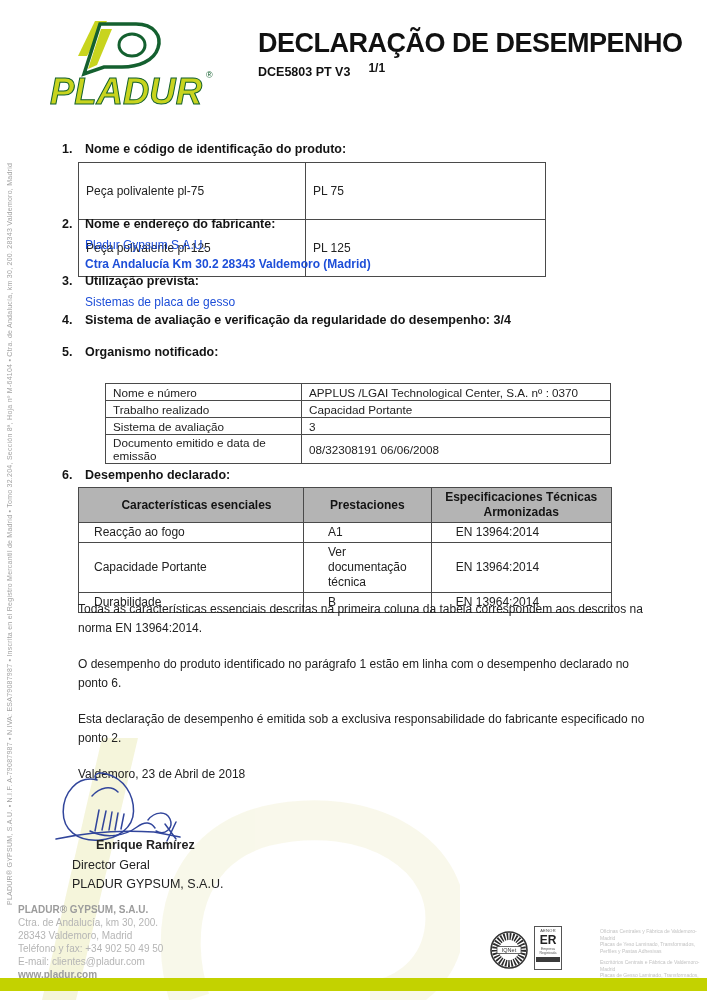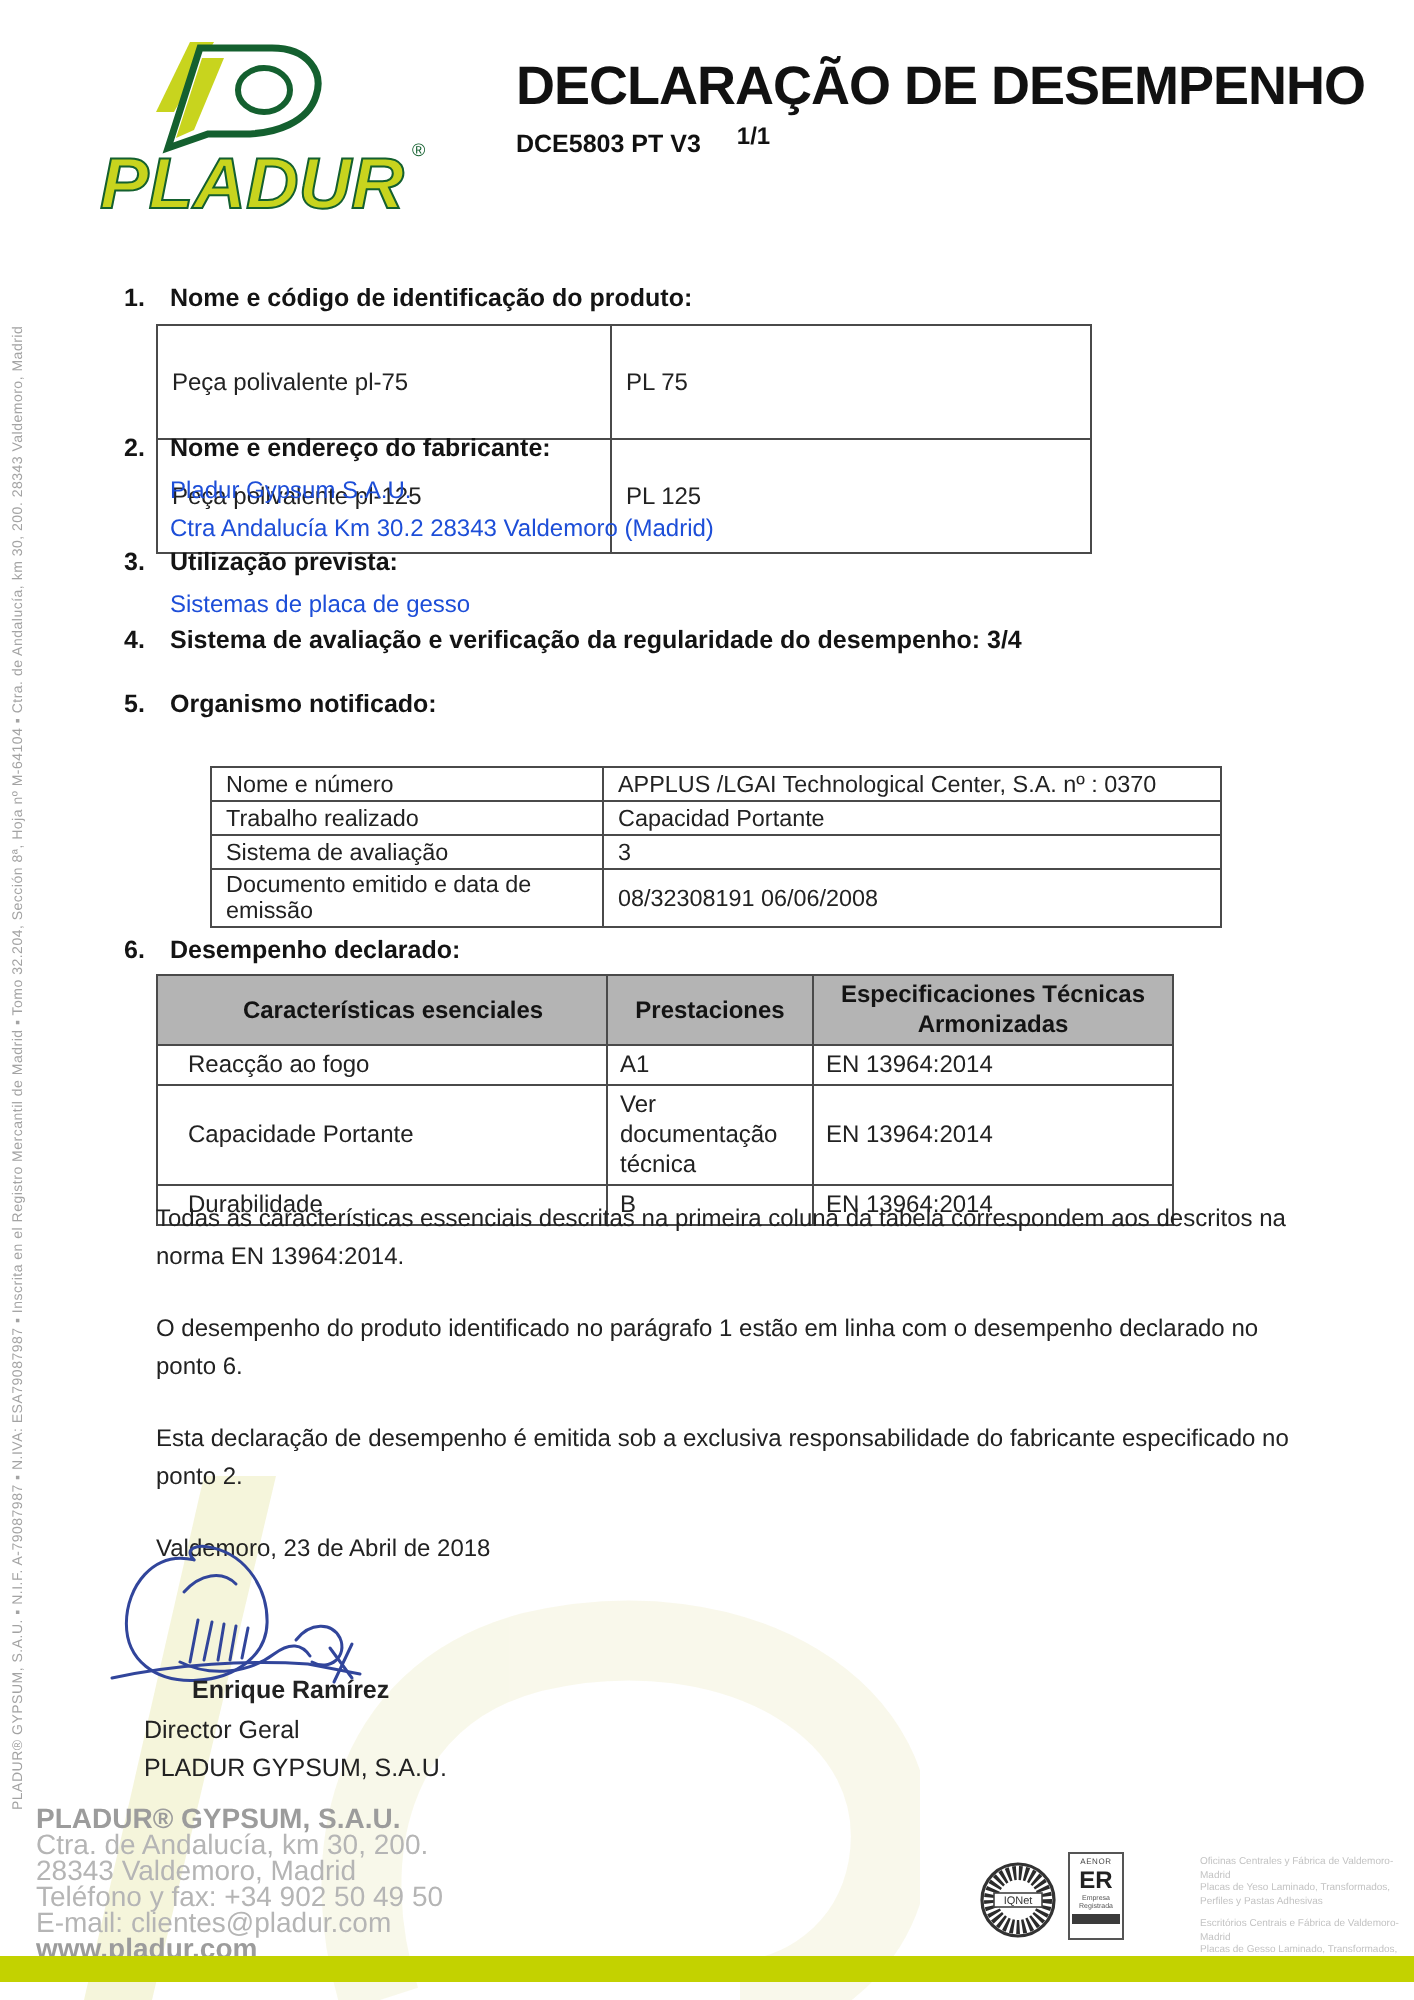--- a/index.html
+++ b/index.html
@@ -38,37 +38,37 @@
 
   #product-table td { padding:21px 7px; height:23px;margin-left:17px; }
   #product-table .c0 { width:227px; }
   #product-table .c1 { width:240px; }
 
   #nb-table td { padding:1px 7px; height:17px; font-size:11.7px; }
   #nb-table .c0 { width:196px; }
   #nb-table .c1 { width:309px; }
 
   #perf-table th { background:#b4b4b4; font-weight:bold; text-align:center; padding:2px 4px; font-size:12px; line-height:15px; color:#141414; }
-  #perf-table td { padding:2px 6px; line-height:15px; }
+  #perf-table td { padding:2px 24px; line-height:15px; }
   #perf-table .c0 { width:225px; padding-left:15px; }
   #perf-table .c1 { width:103px; }
   #perf-table .c2 { width:180px; }
 
   
   #paras { left:78px; top:600px; width:575px; z-index:2; }
   #paras p { font-size:12px; line-height:19px; color:#222; margin-top:17px; }
   #paras p:first-child { margin-top:0; }
 
   
   #signature-svg { left:52px; top:768px; z-index:2; }
   #sig-block { left:72px; top:836px; z-index:2; font-size:12.5px; line-height:19.5px; color:#222; }
   #sig-name { font-weight:bold;padding-left:24px; }
 
   
-  #footer-left { left:18px; top:903px; z-index:2; font-size:14px; line-height:13px; color:#b5b5b5; }
+  #footer-left { left:18px; top:903px; z-index:2; font-size:10px; line-height:13px; color:#b5b5b5; }
   #footer-left .fbold { font-weight:bold; color:#9c9c9c; }
   #iqnet-seal { left:489px; top:930px; z-index:2; }
   #er-mark { left:534px; top:926px; z-index:2; width:28px; height:44px; border:1px solid #555;
              display:flex; flex-direction:column; align-items:center; background:#fff; }
   #er-aenor { font-size:4px; color:#444; margin-top:1px; letter-spacing:.3px; }
   #er-big { font-size:12px; font-weight:bold; color:#222; line-height:14px; }
   #er-sub { font-size:3.5px; color:#555; text-align:center; line-height:4px; }
   #er-strip { margin-top:2px; width:24px; height:5px; background:#3b3b3b; }
   #footer-notes { left:600px; top:928px; z-index:2; font-size:5px; line-height:6.5px; color:#c3c3c3; }
   #footer-notes .nblock + .nblock { margin-top:5px; }
@@ -122,21 +122,21 @@
       </tr>
     </tbody>
   </table>
 
   <div class="sec abs" style="left:62px; top:217px;">
     <div class="sec-head">
       <span class="num">2.</span>
       <span>Nome e endereço do fabricante:</span>
     </div>
     <div class="sec-line">Pladur Gypsum S.A.U.</div>
-    <div class="sec-line" style="margin-top:0;">Ctra Andalucía Km 30.2 28343 Valdemoro (Madrid)</div>
+    <div class="sec-line" style="margin-top:0;font-weight:bold;">Ctra Andalucía Km 30.2 28343 Valdemoro (Madrid)</div>
   </div>
 
   <div class="sec abs" style="left:62px; top:274px;">
     <div class="sec-head">
       <span class="num">3.</span>
       <span>Utilização prevista:</span>
     </div>
     <div class="sec-line">Sistemas de placa de gesso</div>
   </div>
 

